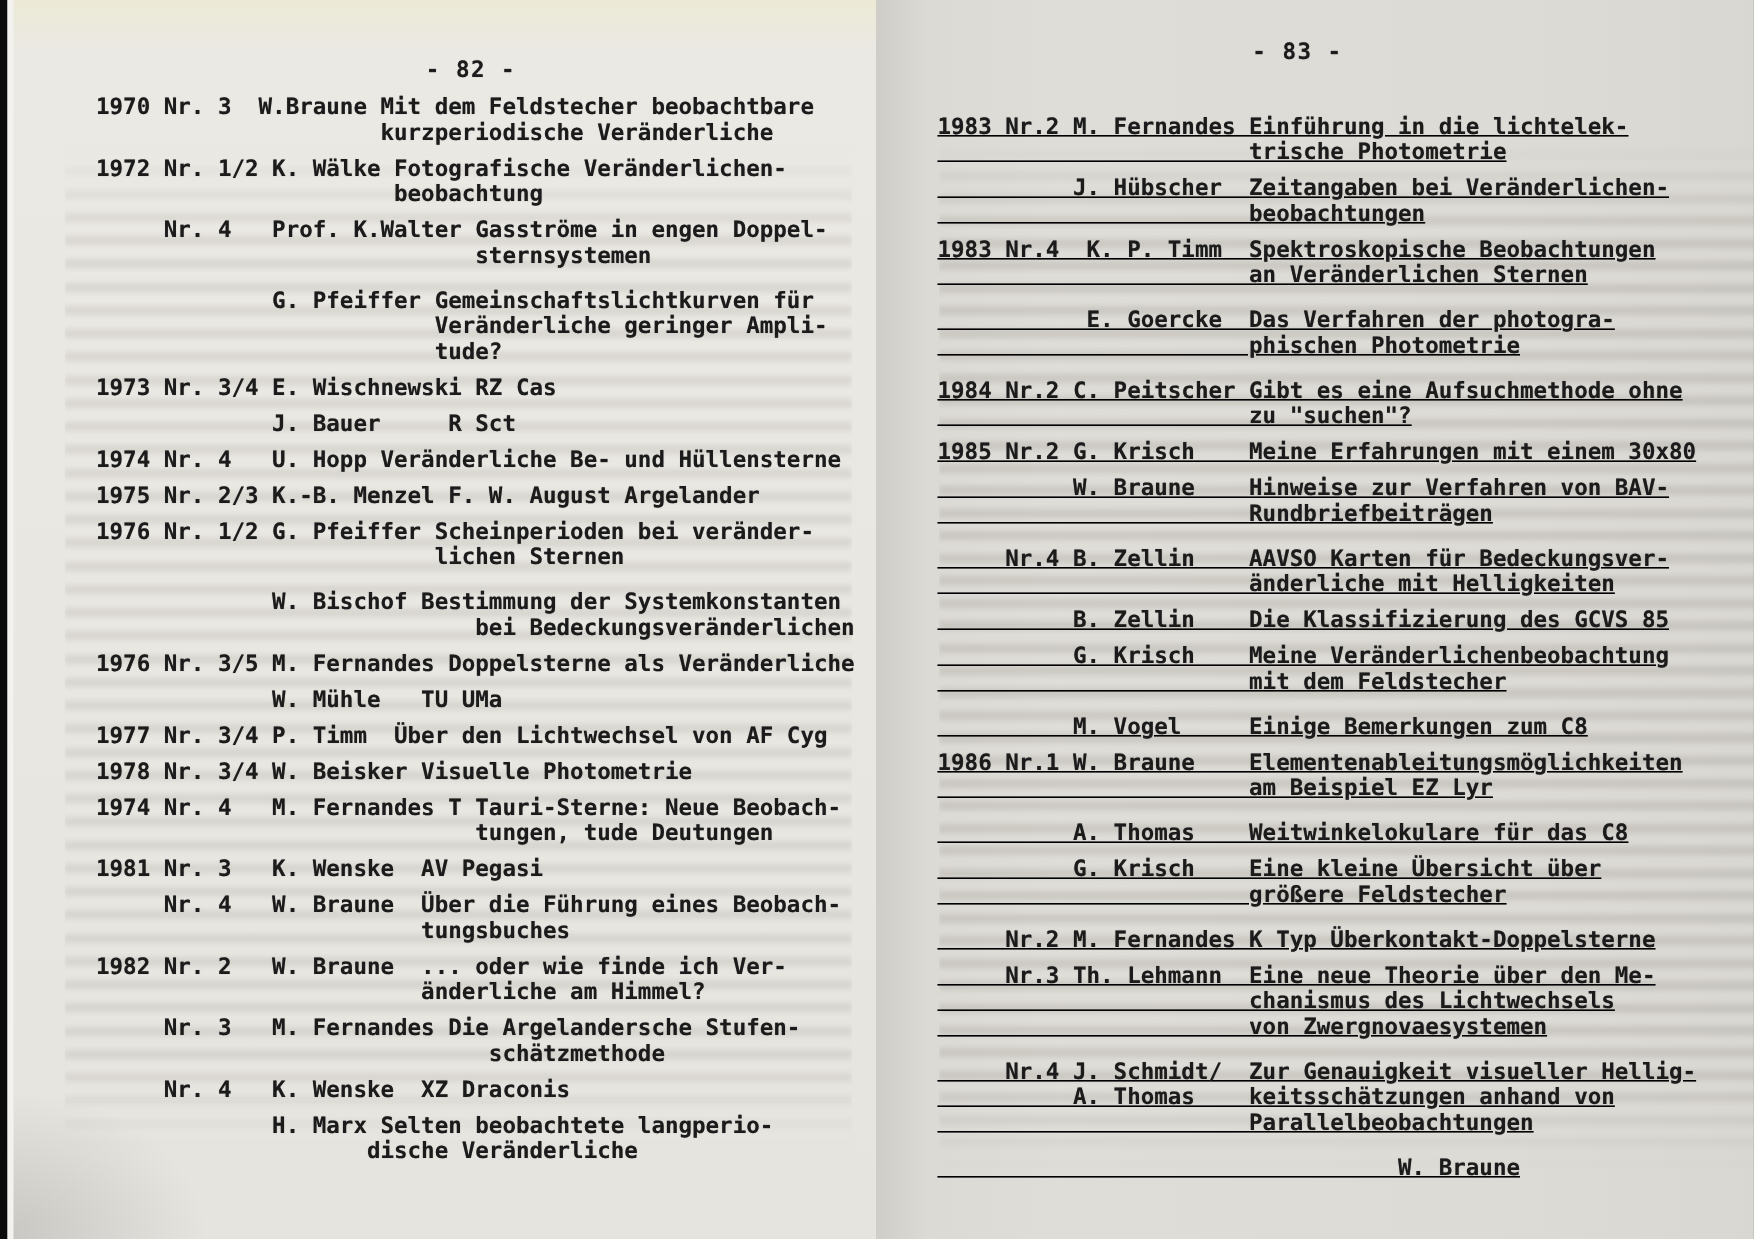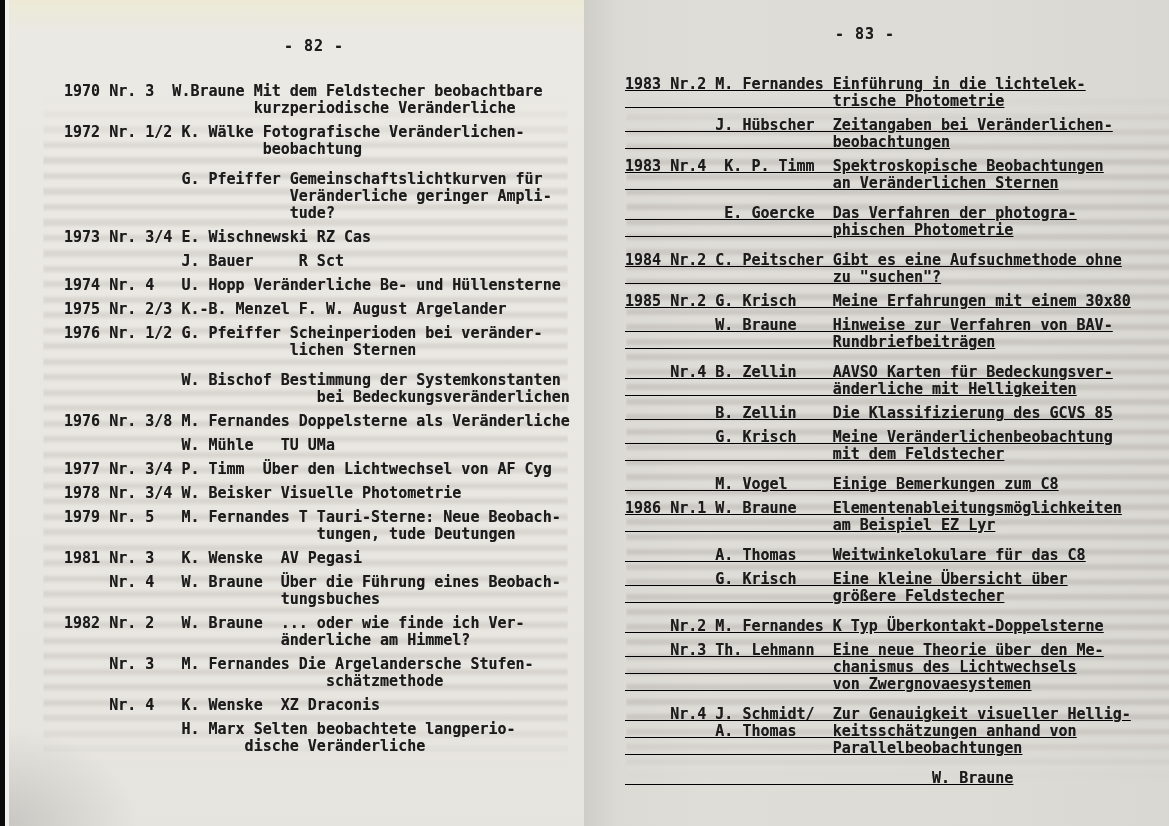--- a/index.html
+++ b/index.html
@@ -59,21 +59,21 @@
   .page-right .content { padding: 26px 0 0 41px; }
 
   .page-header {
     font-size: 15px; line-height: 17px; font-weight: bold;
     color: #1c1c1c; letter-spacing: 1px; text-align: center;
     text-shadow: 0 0 .5px rgba(25,25,25,.55);
   }
   .page-left  .page-header { width: 500px; }
   .page-right .page-header { width: 480px; }
 
-  .page-left  .catalog { margin-top: 28px; }
+  .page-left  .catalog { margin-top: 8px; }
   .page-right .catalog { margin-top: 33px; text-decoration: underline; }
 
   .entry { margin: 0; }
   .entry + .entry { margin-top: 7px; }
   .entry.gap { margin-top: 13px; }
 
   .line {
     font-size: 15px; line-height: 17px; font-weight: bold;
     color: #1b1b1b; white-space: pre;
     text-shadow: 0 0 .5px rgba(25,25,25,.5);
@@ -90,20 +90,24 @@
       <div class="page-header">- 82 -</div>
       <div class="catalog">
           <div class="entry">
             <div class="line">1970 Nr. 3  W.Braune Mit dem Feldstecher beobachtbare</div>
             <div class="line">                     kurzperiodische Veränderliche</div>
           </div>
           <div class="entry">
             <div class="line">1972 Nr. 1/2 K. Wälke Fotografische Veränderlichen-</div>
             <div class="line">                      beobachtung</div>
           </div>
+          <div class="entry">
+            <div class="line">     Nr. 4   Prof. K.Walter Gasströme in engen Doppel-</div>
+            <div class="line">                            sternsystemen</div>
+          </div>
           <div class="entry gap">
             <div class="line">             G. Pfeiffer Gemeinschaftslichtkurven für</div>
             <div class="line">                         Veränderliche geringer Ampli-</div>
             <div class="line">                         tude?</div>
           </div>
           <div class="entry">
             <div class="line">1973 Nr. 3/4 E. Wischnewski RZ Cas</div>
           </div>
           <div class="entry">
             <div class="line">             J. Bauer     R Sct</div>
@@ -116,33 +120,33 @@
           </div>
           <div class="entry">
             <div class="line">1976 Nr. 1/2 G. Pfeiffer Scheinperioden bei veränder-</div>
             <div class="line">                         lichen Sternen</div>
           </div>
           <div class="entry gap">
             <div class="line">             W. Bischof Bestimmung der Systemkonstanten</div>
             <div class="line">                            bei Bedeckungsveränderlichen</div>
           </div>
           <div class="entry">
-            <div class="line">1976 Nr. 3/8 M. Fernandes Doppelsterne als Veränderliche</div>
+            <div class="line">1976 Nr. 3/5 M. Fernandes Doppelsterne als Veränderliche</div>
           </div>
           <div class="entry">
             <div class="line">             W. Mühle   TU UMa</div>
           </div>
           <div class="entry">
             <div class="line">1977 Nr. 3/4 P. Timm  Über den Lichtwechsel von AF Cyg</div>
           </div>
           <div class="entry">
             <div class="line">1978 Nr. 3/4 W. Beisker Visuelle Photometrie</div>
           </div>
           <div class="entry">
-            <div class="line">1979 Nr. 5   M. Fernandes T Tauri-Sterne: Neue Beobach-</div>
+            <div class="line">1974 Nr. 4   M. Fernandes T Tauri-Sterne: Neue Beobach-</div>
             <div class="line">                            tungen, tude Deutungen</div>
           </div>
           <div class="entry">
             <div class="line">1981 Nr. 3   K. Wenske  AV Pegasi</div>
           </div>
           <div class="entry">
             <div class="line">     Nr. 4   W. Braune  Über die Führung eines Beobach-</div>
             <div class="line">                        tungsbuches</div>
           </div>
           <div class="entry">

